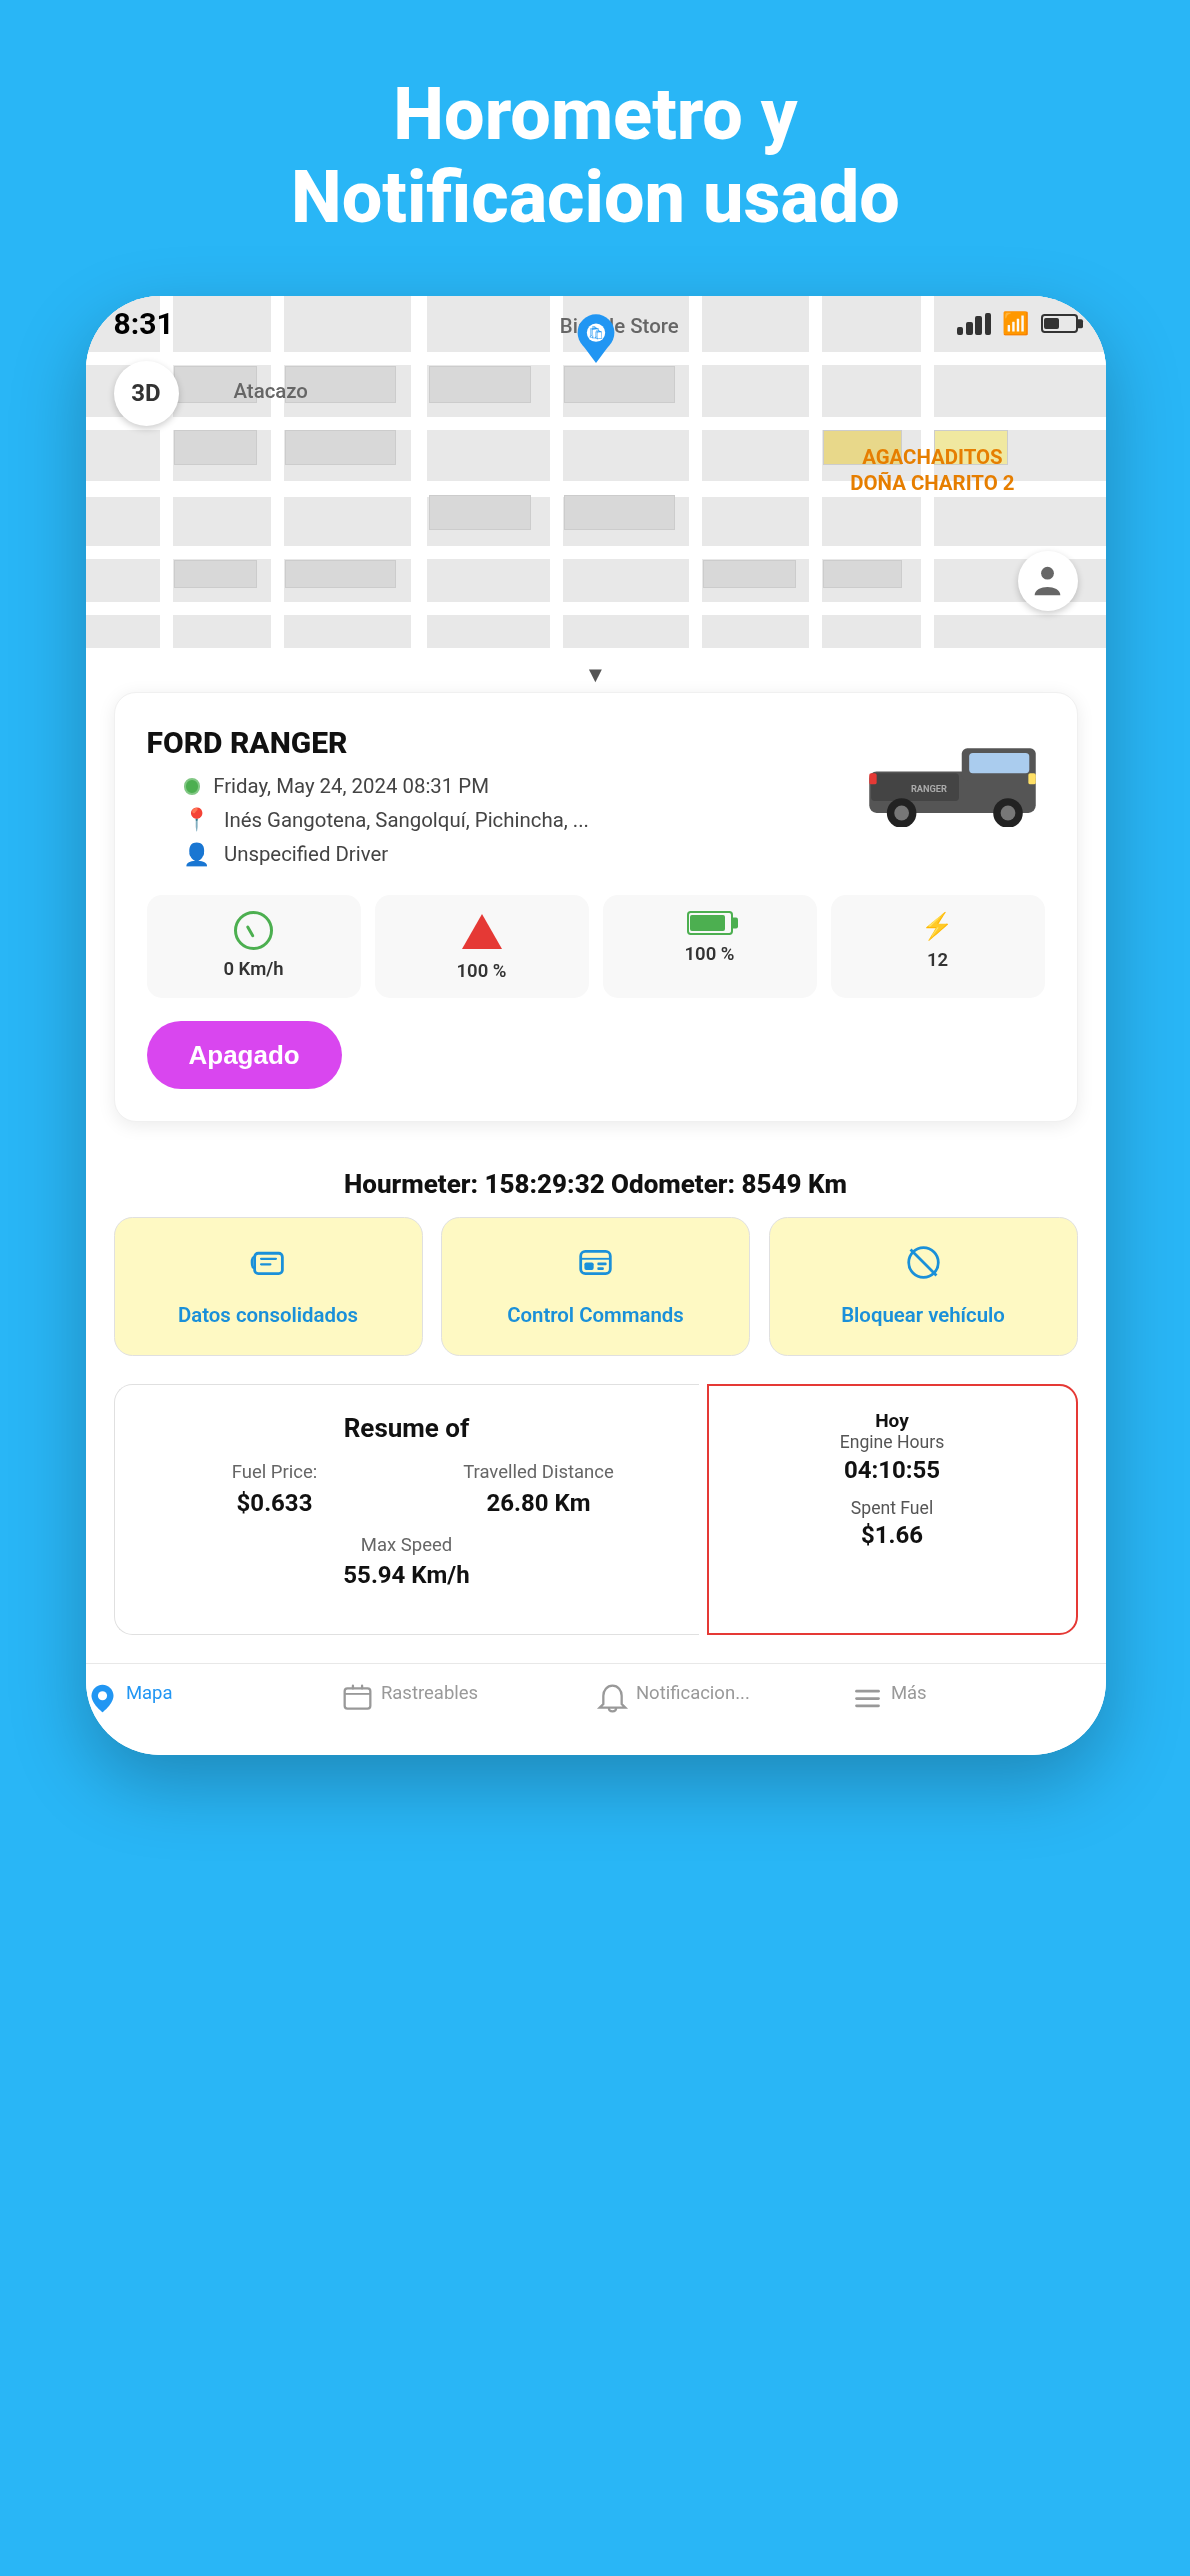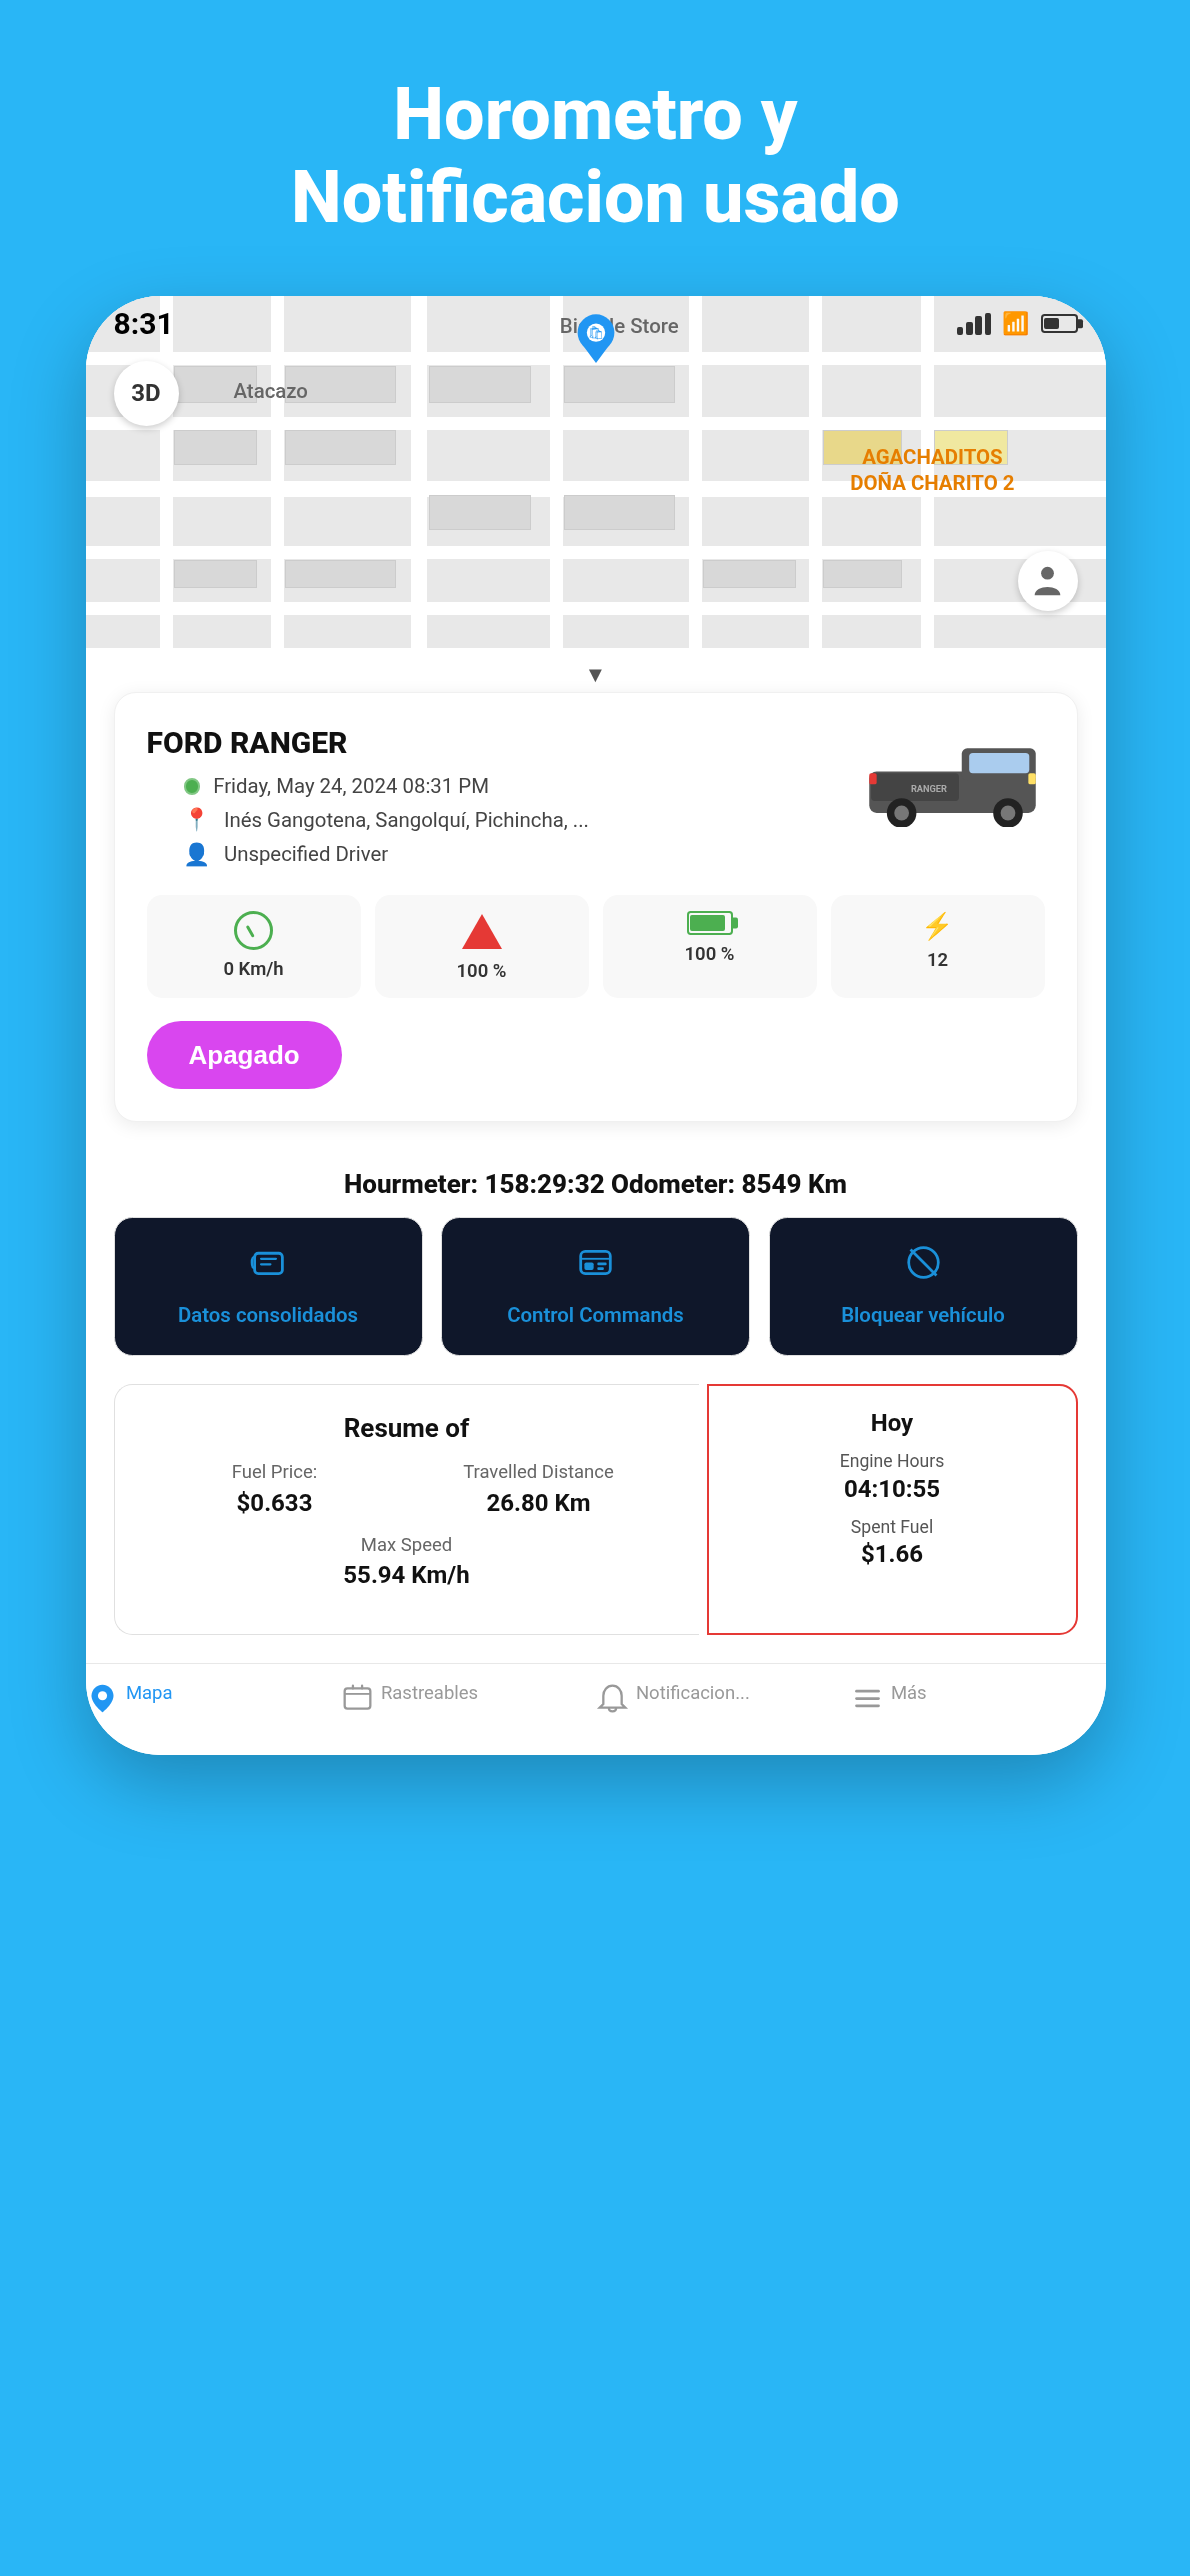--- a/index.html
+++ b/index.html
@@ -314,21 +314,21 @@
     }
 
     
     .action-cards {
       display: flex;
       gap: 18.5px;
       padding: 0 28px 28px;
     }
     .action-card {
       flex: 1;
-      background: #0f172a;
+      background: #fef9c3;
       border: 1.4px solid #e0e0e0;
       border-radius: 18.5px;
       padding: 26px 28px;
       display: flex;
       flex-direction: column;
       align-items: center;
       gap: 13px;
       cursor: pointer;
       justify-content: space-between;
     }
@@ -387,25 +387,24 @@
     .resume-hoy {
       flex: 1;
       background: white;
       border: 2.3px solid #e53935;
       border-radius: 0 18.5px 18.5px 0;
       padding: 23px 18.5px;
       display: flex;
       flex-direction: column;
     }
     .resume-hoy-title {
-      font-size: 24px;
+      font-size: 19px;
       font-weight: 700;
       color: #111;
       text-align: center;
-      margin-bottom: 14px;
     }
     .resume-hoy-label {
       font-size: 17.6px;
       color: #555;
       text-align: center;
       margin-bottom: 3.7px;
     }
     .resume-hoy-value {
       font-size: 24px;
       font-weight: 700;

